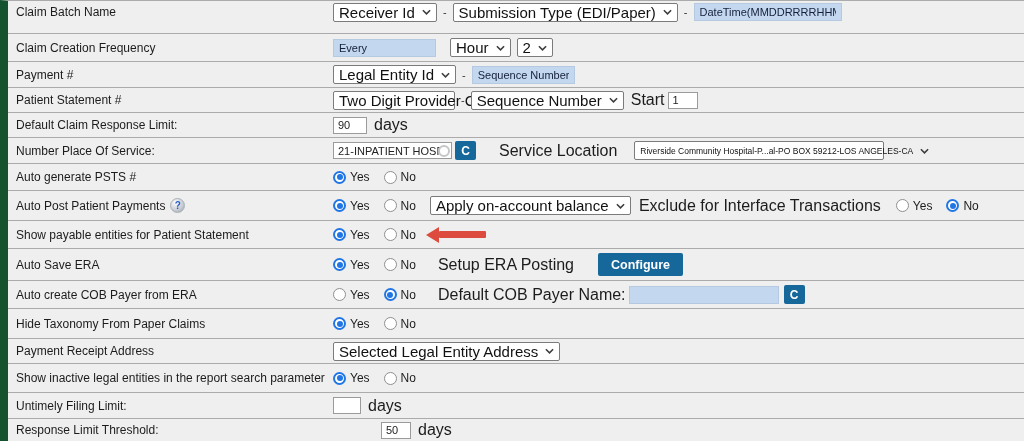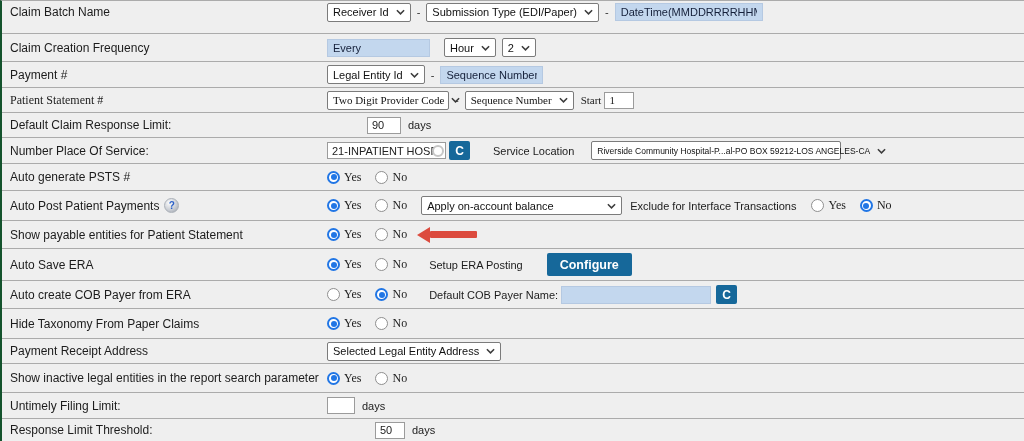--- a/index.html
+++ b/index.html
@@ -3,70 +3,70 @@
 <meta charset="utf-8">
 <style>
   * { margin:0; box-sizing:border-box; }
   html,body { background:#ffffff; }
   body { font-family:"Liberation Sans", sans-serif; }
 
   .panel{
     width:1024px; height:441px;
     background:#efefef;
     border-top:1px solid #ababab;
-    border-left:2px solid #14532d;
+    border-left:8px solid #14532d;
     overflow:hidden;
   }
   .row{
     display:flex; align-items:center;
     padding-left:8px;
     border-bottom:1px solid #ababab;
   }
   .row:last-child{ border-bottom:none;gap:48px; }
   .r1{height:33px; padding-bottom:10px;}
-  .r2{height:28px;} .r3{height:26px;} .r4{height:25px;font-family:Liberation Serif, serif;}
-  .r5{height:25px;gap:40px;} .r6{height:26px;} .r7{height:27px;}
+  .r2{height:28px;} .r3{height:26px;} .r4{height:25px;}
+  .r5{height:25px;} .r6{height:26px;} .r7{height:27px;}
   .r8{height:30px;} .r9{height:28px;} .r10{height:32px;}
   .r11{height:28px;} .r12{height:30px;} .r13{height:25px;}
   .r14{height:29px;} .r15{height:26px;} .r16{height:22px;}
 
   .label-cell{ flex:0 0 317px; display:flex; align-items:center; gap:5px;}
   .row-label{ font-size:12px; color:#1c1c1c; }
   .controls{ display:flex; align-items:center; flex:1; }
 
   .select{
     display:inline-flex; align-items:center; justify-content:space-between;
     gap:7px; background:#fff; border:1px solid #7b7b7b; border-radius:2px;
-    padding:2px 5px; font-size:11px; color:#111; height:19px; white-space:nowrap;
+    padding:2px 5px; font-size:15px; color:#111; height:19px; white-space:nowrap;
   }
   .chev{ width:9px; height:6px; fill:none; stroke:#3c3c3c; stroke-width:1.7; flex:0 0 auto;}
   .sel-riverside{ width:250px; font-size:8.5px; }
   .sel-apply{ width:201px; }
   .sel-provider{ width:122px; }
 
   .blue-input{
     background:#c3d7ee; border:1px solid #b5c9e2; height:18px;
     font-size:11px; color:#15203a; padding:0 5px; font-family:inherit;
   }
   .w-input{
     background:#fff; border:1px solid #9b9b9b; height:17px;
     font-size:11px; color:#222; padding:0 4px; font-family:inherit;
   }
   .dash{ font-size:11px; color:#333; margin:0 6px; }
-  .inline-label{ font-size:11px; color:#1c1c1c; }
+  .inline-label{ font-size:16px; color:#1c1c1c; }
 
   .radio{
     width:13px; height:13px; border-radius:50%; background:#fff;
     border:1px solid #8f8f8f; display:inline-block; flex:0 0 auto;
   }
   .radio.checked{ border:2px solid #2176e5; position:relative; }
   .radio.checked::after{
     content:''; position:absolute; inset:1.5px; border-radius:50%; background:#2176e5;
   }
-  .radio-label{ font-size:12px; color:#1c1c1c; margin-left:4px;font-family:Liberation Serif, serif; }
+  .radio-label{ font-size:12px; color:#1c1c1c; margin-left:4px; }
   .rgap{ margin-left:14px; }
 
   .btn{
     background:#16689a; color:#fff; border:none; border-radius:2px;
     font-family:inherit; font-weight:bold; cursor:pointer;
   }
   .c-btn{ width:21px; height:19px; font-size:12px; margin-left:5px; }
   .configure-btn{ font-size:12.5px; padding:4px 13px; height:23px; }
 
   .help-icon{

